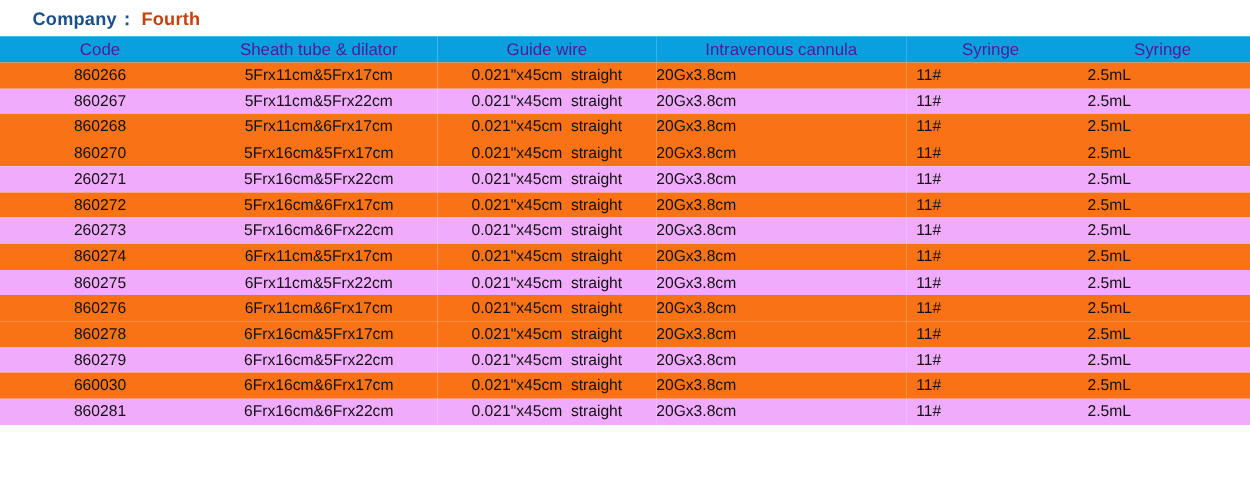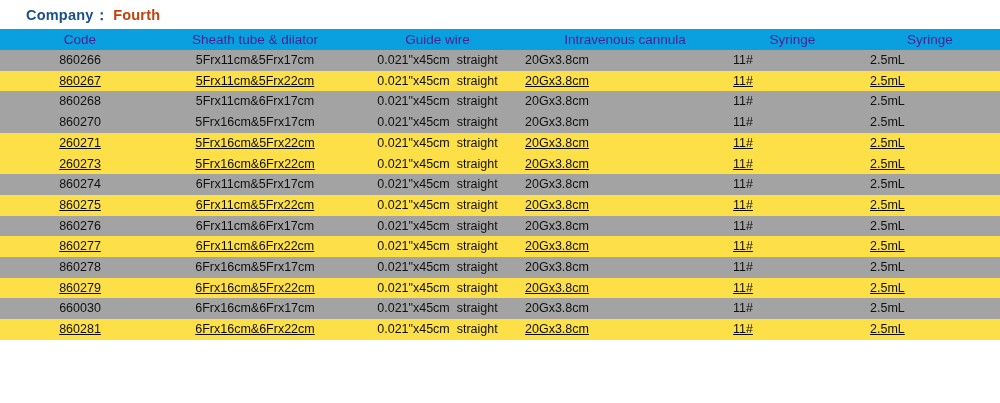--- a/index.html
+++ b/index.html
@@ -59,25 +59,24 @@
   }
   table.spec tbody td {
     height: 20.7px;
     line-height: 20.7px;
     padding: 0;
     vertical-align: middle;
     font-size: 12.5px;
     color: #111111;
   }
   table.spec tbody tr.odd td {
-    background: #a3a3a3;
+    background: #f97316;
   }
   table.spec tbody tr.even td {
-    background: #fde047;
-    text-decoration: underline;
+    background: #f0abfc;
   }
   .c-code   { width: 160px; text-align: center; }
   .c-sheath { width: 190px; text-align: center; }
   .c-guide  { width: 175px; text-align: center; }
   .c-cannula{ width: 200px; text-align: left; }
   .c-scalpel{ width: 135px; text-align: left; padding-left: 8px !important; }
   .c-syringe{ width: 140px; text-align: left; padding-left: 10px !important; margin-top: 24px; }
   th.c-scalpel, th.c-syringe { text-align: center; padding-left: 0 !important; }
   .guide-cell { display: inline-block; white-space: pre; }
 </style>
@@ -137,20 +136,28 @@
           <td class="c-syringe">2.5mL</td>
         </tr>
         <tr class="even">
           <td class="c-code">260271</td>
           <td class="c-sheath">5Frx16cm&amp;5Frx22cm</td>
           <td class="c-guide"><span class="guide-cell">0.021"x45cm  straight</span></td>
           <td class="c-cannula">20Gx3.8cm</td>
           <td class="c-scalpel">11#</td>
           <td class="c-syringe">2.5mL</td>
         </tr>
+        <tr class="odd">
+          <td class="c-code">860272</td>
+          <td class="c-sheath">5Frx16cm&amp;6Frx17cm</td>
+          <td class="c-guide"><span class="guide-cell">0.021"x45cm  straight</span></td>
+          <td class="c-cannula">20Gx3.8cm</td>
+          <td class="c-scalpel">11#</td>
+          <td class="c-syringe">2.5mL</td>
+        </tr>
         <tr class="even">
           <td class="c-code">260273</td>
           <td class="c-sheath">5Frx16cm&amp;6Frx22cm</td>
           <td class="c-guide"><span class="guide-cell">0.021"x45cm  straight</span></td>
           <td class="c-cannula">20Gx3.8cm</td>
           <td class="c-scalpel">11#</td>
           <td class="c-syringe">2.5mL</td>
         </tr>
         <tr class="odd">
           <td class="c-code">860274</td>
@@ -169,28 +176,20 @@
           <td class="c-syringe">2.5mL</td>
         </tr>
         <tr class="odd">
           <td class="c-code">860276</td>
           <td class="c-sheath">6Frx11cm&amp;6Frx17cm</td>
           <td class="c-guide"><span class="guide-cell">0.021"x45cm  straight</span></td>
           <td class="c-cannula">20Gx3.8cm</td>
           <td class="c-scalpel">11#</td>
           <td class="c-syringe">2.5mL</td>
         </tr>
-        <tr class="even">
-          <td class="c-code">860277</td>
-          <td class="c-sheath">6Frx11cm&amp;6Frx22cm</td>
-          <td class="c-guide"><span class="guide-cell">0.021"x45cm  straight</span></td>
-          <td class="c-cannula">20Gx3.8cm</td>
-          <td class="c-scalpel">11#</td>
-          <td class="c-syringe">2.5mL</td>
-        </tr>
         <tr class="odd">
           <td class="c-code">860278</td>
           <td class="c-sheath">6Frx16cm&amp;5Frx17cm</td>
           <td class="c-guide"><span class="guide-cell">0.021"x45cm  straight</span></td>
           <td class="c-cannula">20Gx3.8cm</td>
           <td class="c-scalpel">11#</td>
           <td class="c-syringe">2.5mL</td>
         </tr>
         <tr class="even">
           <td class="c-code">860279</td>

